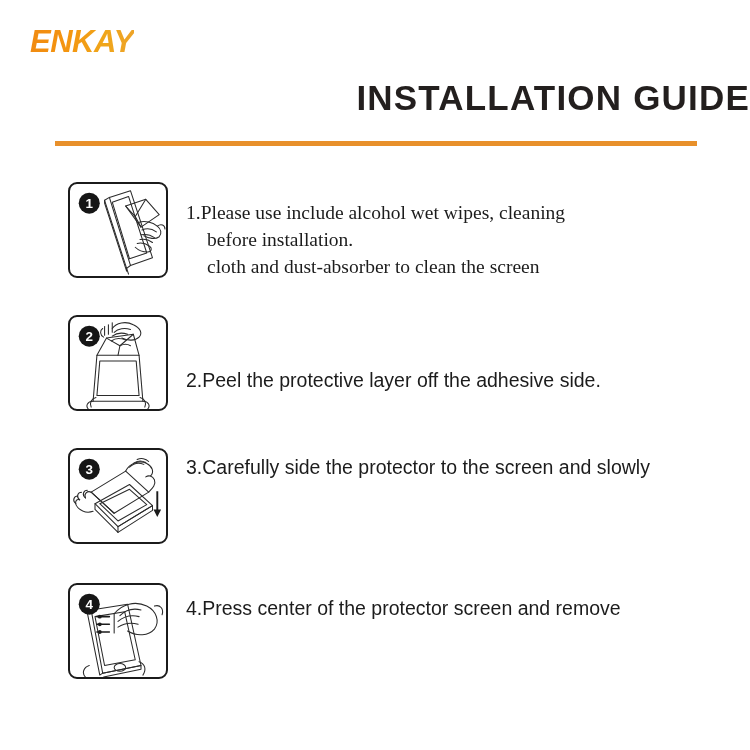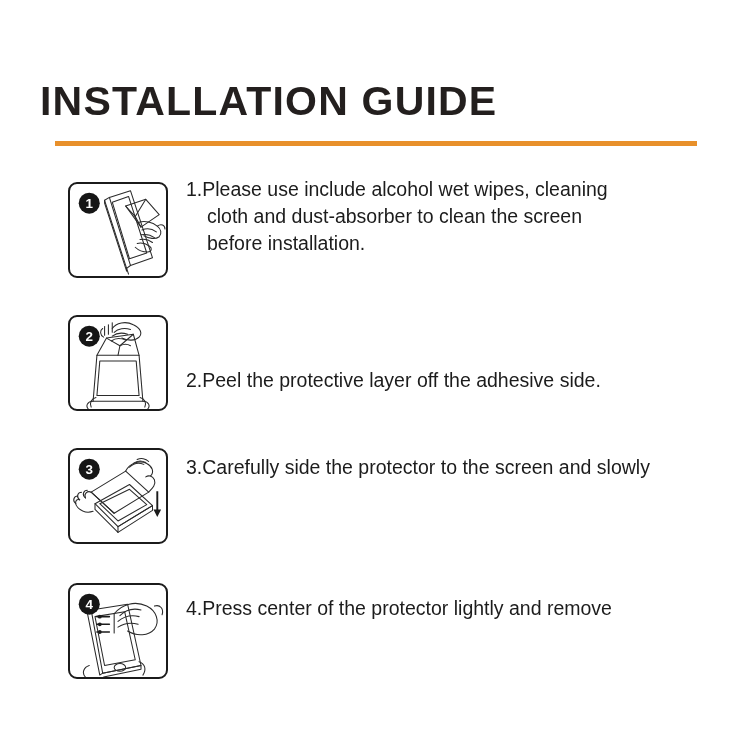--- a/index.html
+++ b/index.html
@@ -41,24 +41,24 @@
     white-space: nowrap;
     display: inline-block;
   }
 
   
   .guide-title {
     position: absolute;
     left: 0;
     right: 0;
     top: 78px;
-    text-align: left;
+    text-align: right;
     font-family: "Liberation Sans", sans-serif;
     font-weight: bold;
-    font-size: 41px;
+    font-size: 35px;
     letter-spacing: 1.2px;
     color: #231f1e;
     white-space: nowrap;
     padding-left: 40px;
   }
 
   .title-rule {
     position: absolute;
     left: 55px;
     top: 141px;
@@ -106,41 +106,44 @@
   .step-text {
     position: absolute;
     left: 186px;
     top: 0px;
     width: 520px;
     font-family: "Liberation Sans", sans-serif;
     font-size: 19.5px;
     line-height: 27px;
     color: #1c1c1c;
   }
-  .step-row[data-idx="0"] .step-text { top: 0; width: 452px; }
+  .step-row[data-idx="0"] .step-text { top: 23px; width: 452px; font-family: Liberation Serif, serif; }
   .step-row[data-idx="1"] .step-text { top: 18px; width: 520px; margin-top: 40px; }
   .step-row[data-idx="2"] .step-text { top: 12px; width: 520px; }
   .step-row[data-idx="3"] .step-text { top: 18px; width: 505px; }
 
   .step-num-prefix {
     display: inline;
   }
   .step-body {
     display: inline;
   }
   .step-cont {
     display: block;
     padding-left: 21px;
   }
 </style>
 </head>
 <body>
 
 <div id="page">
 
+  <div class="brand-logo">
+    <span class="brand-logo-text">ENKAY</span>
+  </div>
 
   <div class="guide-title">INSTALLATION GUIDE</div>
   <div class="title-rule"></div>
 
   <div class="steps">
 
     <div class="step-row" data-idx="0">
       <div class="step-figure">
         <svg viewBox="0 0 100 96" xmlns="http://www.w3.org/2000/svg">
           <g fill="none" stroke="#2b2b2b" stroke-width="1.1" stroke-linejoin="round" stroke-linecap="round">
@@ -164,22 +167,22 @@
             <path d="M70 62 C74 61 79 62 83 65 C86 67 85 71 81 71 C76 71 71 69 68 66"></path>
             <path d="M91 44 C95 41 99 43 99 47"></path>
           </g>
 
           <circle cx="20" cy="20" r="11" fill="#161616"></circle>
           <text x="20" y="25.5" text-anchor="middle" font-family="Liberation Sans, sans-serif" font-size="14" font-weight="bold" fill="#ffffff">1</text>
         </svg>
       </div>
       <div class="step-text">
         <span class="step-num-prefix">1.</span><span class="step-body">Please use include alcohol wet wipes, cleaning</span>
+        <span class="step-cont">before installation.</span>
         <span class="step-cont">cloth and dust-absorber to clean the screen</span>
-        <span class="step-cont">before installation.</span>
       </div>
     </div>
 
     <div class="step-row" data-idx="1">
       <div class="step-figure">
         <svg viewBox="0 0 100 96" xmlns="http://www.w3.org/2000/svg">
           <g fill="none" stroke="#2b2b2b" stroke-width="1.1" stroke-linejoin="round" stroke-linecap="round">
 
             <path d="M28 40 L72 40 L76 88 L24 88 Z"></path>
             <path d="M31 46 L69 46 L72 82 L28 82 Z"></path>
@@ -284,18 +287,18 @@
             <path d="M28 49 L41 49"></path>
           </g>
           <circle cx="31" cy="33" r="2" fill="#1b1b1b"></circle>
           <circle cx="31" cy="41" r="2" fill="#1b1b1b"></circle>
           <circle cx="31" cy="49" r="2" fill="#1b1b1b"></circle>
           <circle cx="20" cy="20" r="11" fill="#161616"></circle>
           <text x="20" y="25.5" text-anchor="middle" font-family="Liberation Sans, sans-serif" font-size="14" font-weight="bold" fill="#ffffff">4</text>
         </svg>
       </div>
       <div class="step-text">
-        <span class="step-num-prefix">4.</span><span class="step-body">Press center of the protector lightly and remove</span>
+        <span class="step-num-prefix">4.</span><span class="step-body">Press center of the protector screen and remove</span>
       </div>
     </div>
 
   </div>
 </div>
 
 </body></html>

